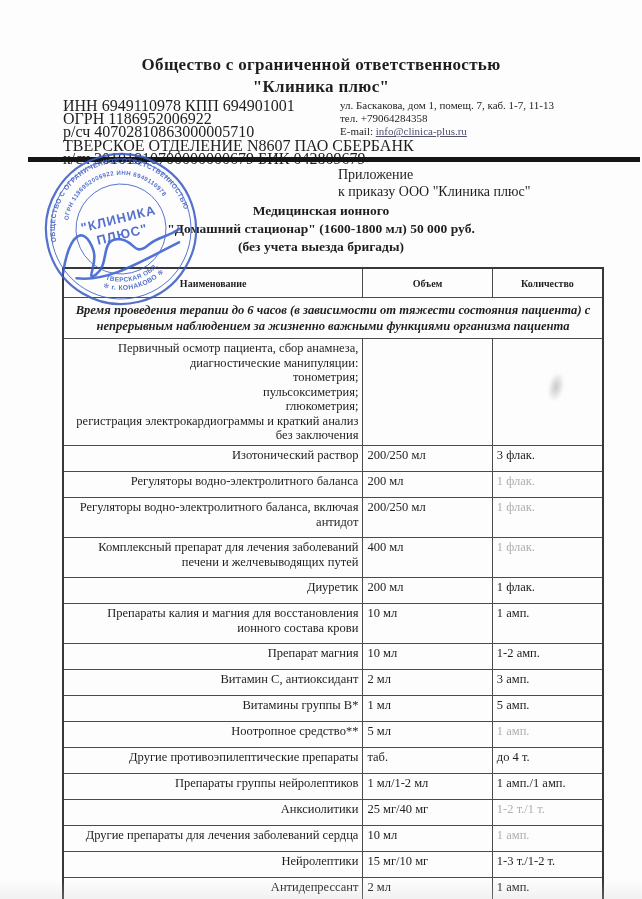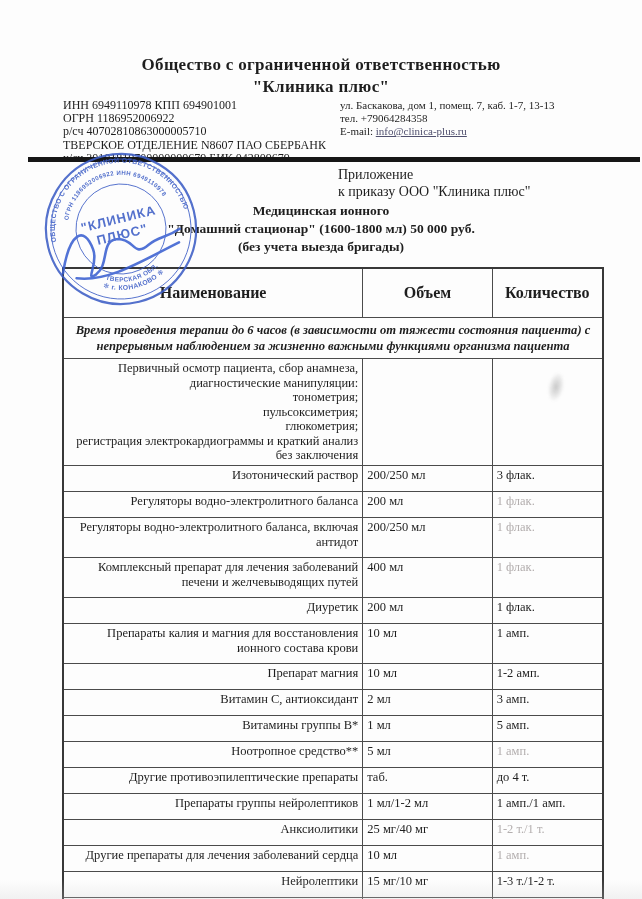--- a/index.html
+++ b/index.html
@@ -11,21 +11,21 @@
     font-family:"Liberation Serif","DejaVu Serif",serif;
     color:#1e1e1e;
   }
   .title-block{
     position:absolute;top:54px;left:0;width:642px;
     text-align:center;font-weight:bold;font-size:17px;line-height:22px;
     letter-spacing:.3px;
   }
   .req-left{
     position:absolute;top:99px;left:63px;width:280px;
-    font-size:12px;line-height:13.2px;white-space:nowrap;
+    font-size:16px;line-height:13.2px;white-space:nowrap;
   }
   .req-right{
     position:absolute;top:99px;left:340px;width:290px;
     font-size:11px;line-height:13.2px;white-space:nowrap;
   }
   .email{text-decoration:underline;color:#50506e;margin-top:28px;}
   .header-divider{
     position:absolute;left:28px;top:157px;width:612px;height:4.5px;
     background:#161616;
   }
@@ -39,21 +39,21 @@
   }
   table.main{
     position:absolute;top:267px;left:62px;
     width:542px;border-collapse:collapse;
     font-size:12.5px;
   }
   table.main, table.main td, table.main th{
     border:1.4px solid #4b4b4b;
   }
   table.main{border:2px solid #383838;}
-  th.hdr{font-size:16px;font-weight:bold;height:26px;padding:11px 2px;text-align:center;}
+  th.hdr{font-size:10px;font-weight:bold;height:26px;padding:1px 2px;text-align:center;}
   td.note{
     font-weight:bold;font-style:italic;font-size:12.6px;
     text-align:center;height:36px;padding:2px 8px;line-height:16px;
   }
   td.cell{vertical-align:top;padding:2px 4px;line-height:15px;}
   td.name{text-align:right;padding-left:6px;white-space:pre-line;}
   td.vol,td.qty{text-align:left;}
   tr.row-1 td{height:21px;}
   tr.row-2 td{height:35px;}
   tr.row-xl td{height:101px;}
@@ -91,21 +91,21 @@
 
   <div class="req-left">
     <div>ИНН 6949110978 КПП 694901001</div>
     <div>ОГРН  1186952006922</div>
     <div>р/сч 40702810863000005710</div>
     <div>ТВЕРСКОЕ ОТДЕЛЕНИЕ N8607 ПАО СБЕРБАНК</div>
     <div>к/сч 30101810700000000679 БИК 042809679</div>
   </div>
 
   <div class="req-right">
-    <div>ул. Баскакова, дом 1, помещ. 7, каб. 1-7, 13-13</div>
+    <div>ул. Баскакова, дом 1, помещ. 7, каб. 1-7, 11-13</div>
     <div>тел. +79064284358</div>
     <div><span>E-mail: </span><span class="email">info@clinica-plus.ru</span></div>
   </div>
 
   <div class="header-divider"></div>
 
   <div class="annex-block">
     <div>Приложение</div>
     <div>к приказу ООО "Клиника плюс"</div>
   </div>

